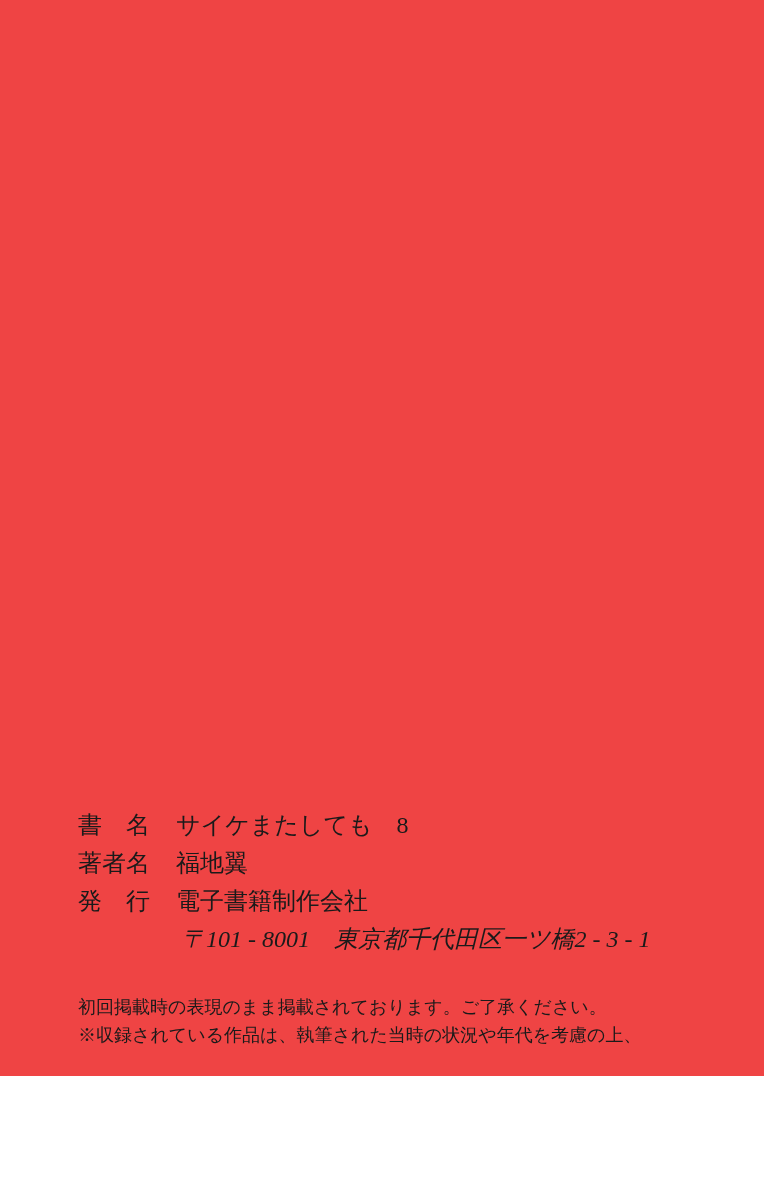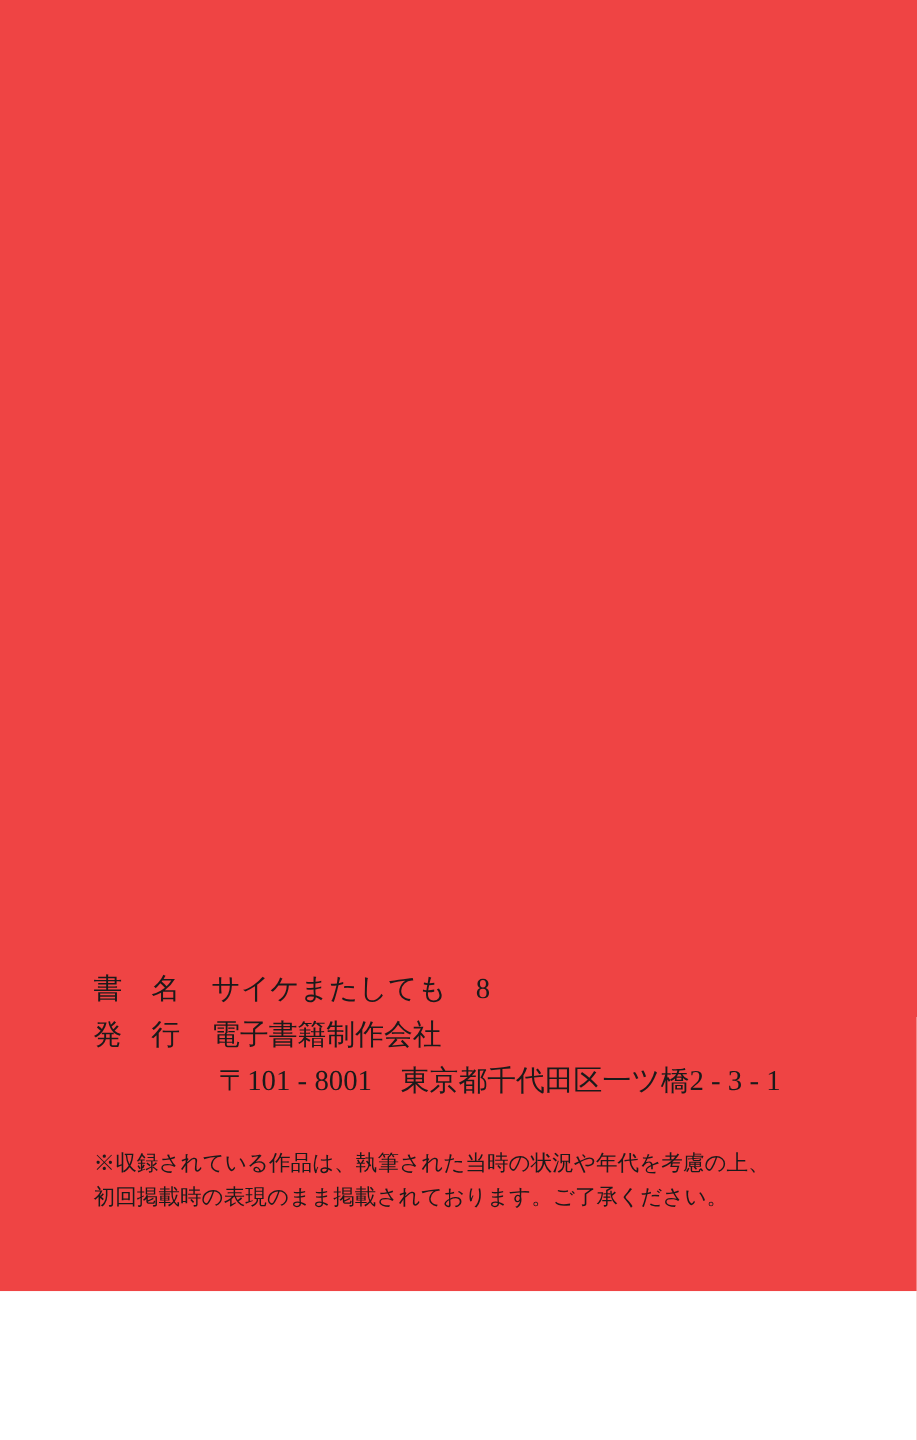--- a/index.html
+++ b/index.html
@@ -31,20 +31,21 @@
     display: inline-block;
   }
   .field-value {
     margin-left: 26px;
   }
   .address-row {
     font-size: 24px;
     line-height: 38px;
     padding-left: 104px;
     white-space: nowrap;
+    font-style: italic;
   }
   .producer-row {
     margin-top: 25px;
     font-size: 24px;
     line-height: 38px;
     white-space: nowrap;
   }
   .producer-name {
     margin-left: 22px;
   }
@@ -58,27 +59,30 @@
 </head>
 <body>
 
 <div class="page">
   <div class="colophon">
 
     <div class="field-row">
       <span class="field-label">書　名</span><span class="field-value">サイケまたしても　8</span>
     </div>
 
+    <div class="field-row">
+      <span class="field-label">著者名</span><span class="field-value">福地翼</span>
+    </div>
 
     <div class="field-row">
       <span class="field-label">発　行</span><span class="field-value">電子書籍制作会社</span>
     </div>
 
     <div class="address-row">〒101 - 8001　東京都千代田区一ツ橋2 - 3 - 1</div>
 
 
     <div class="disclaimer">
+      <div>初回掲載時の表現のまま掲載されております。ご了承ください。</div>
       <div>※収録されている作品は、執筆された当時の状況や年代を考慮の上、</div>
-      <div>初回掲載時の表現のまま掲載されております。ご了承ください。</div>
     </div>
 
   </div>
 </div>
 
 </body></html>

